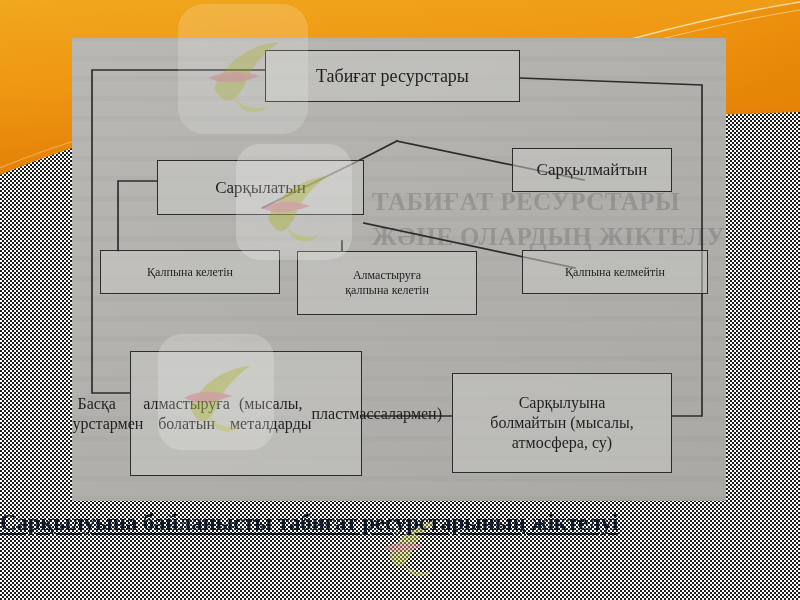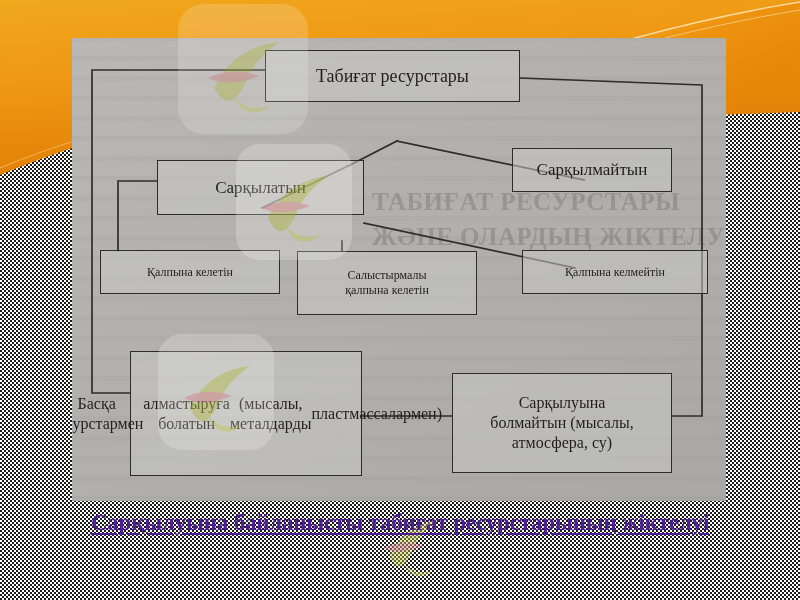--- a/index.html
+++ b/index.html
@@ -113,26 +113,25 @@
   .n-mid    { font-size: 17px; }
   .n-leaf   { font-size: 12px; }
   .n-big    { font-size: 16px; }
 
   
   .caption {
     position: absolute;
     left: 0;
     top: 510px;
     width: 800px;
-    text-align: center;
     z-index: 8;
     font-family: "Liberation Serif", "DejaVu Serif", serif;
     font-weight: bold;
     font-size: 23px;
-    color: #4c1d95;
+    color: #0f172a;
     text-decoration: underline;
     text-underline-offset: 3px;
     letter-spacing: -0.2px;
     white-space: nowrap;
   }
 </style>
 </head>
 <body>
 
 <div id="slide">
@@ -205,21 +204,21 @@
 
     <div class="node n-mid" style="left:440px; top:110px; width:160px; height:44px;">
       <span class="txt">Сарқылмайтын</span>
     </div>
 
     <div class="node n-leaf" style="left:28px; top:212px; width:180px; height:44px;">
       <span class="txt">Қалпына келетін</span>
     </div>
 
     <div class="node n-leaf" style="left:225px; top:213px; width:180px; height:64px; flex-direction:column;">
-      <span class="txt">Салыстырмалы</span>
+      <span class="txt">Алмастыруға</span>
       <span class="txt">қалпына келетін</span>
     </div>
 
     <div class="node n-leaf" style="left:450px; top:212px; width:186px; height:44px;">
       <span class="txt">Қалпына келмейтін</span>
     </div>
 
     <div class="node n-big" style="left:58px; top:313px; width:232px; height:125px; flex-direction:row;">
       <span class="txt">Басқа ресурстармен</span>
       <span class="txt">алмастыруға болатын</span>

